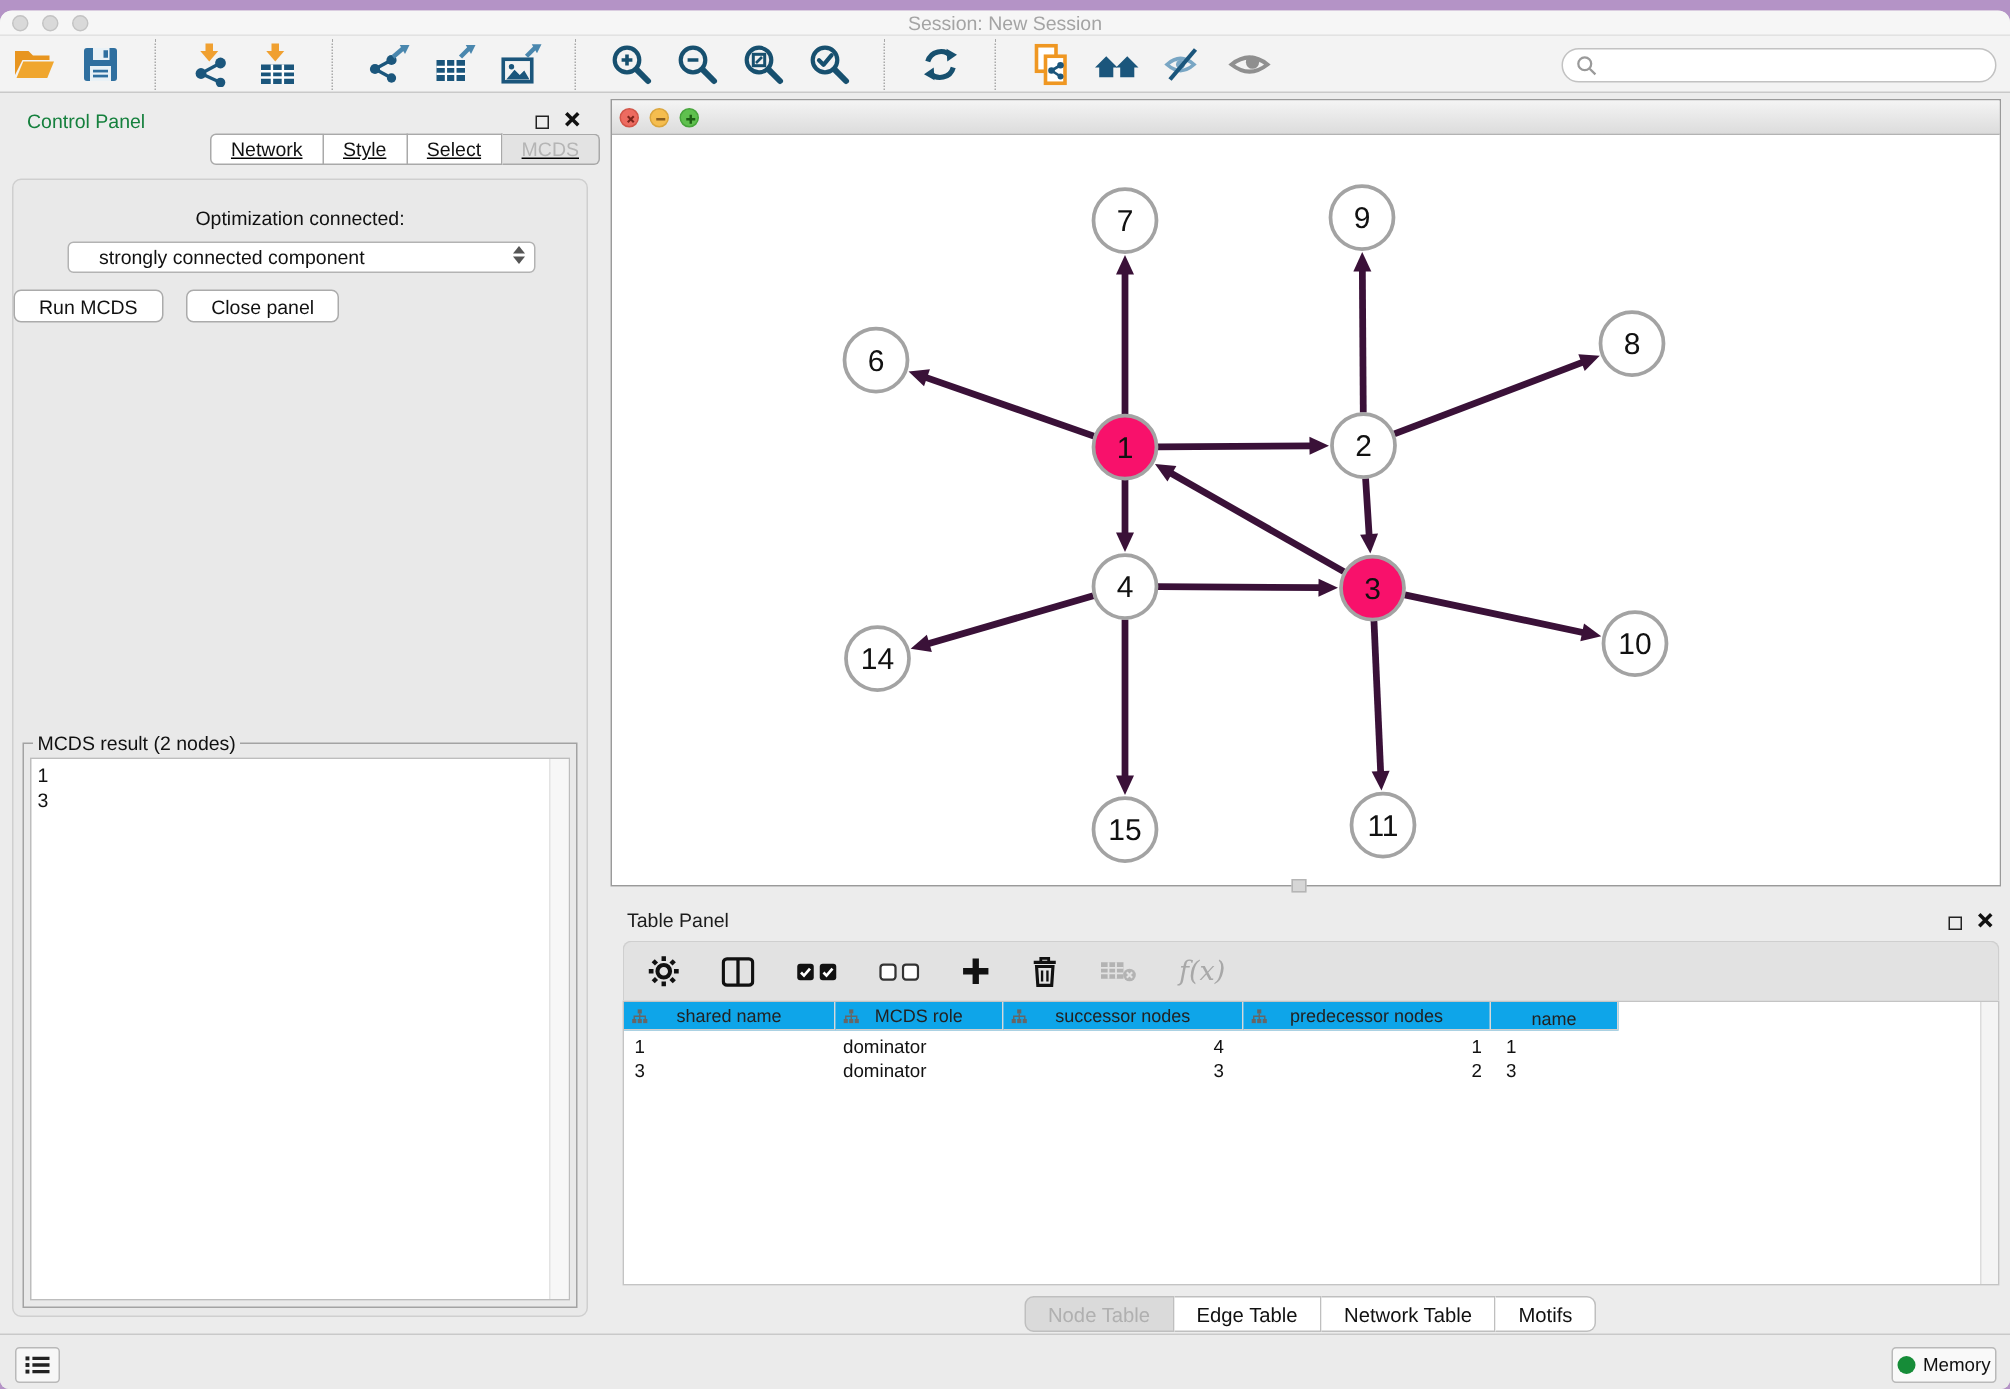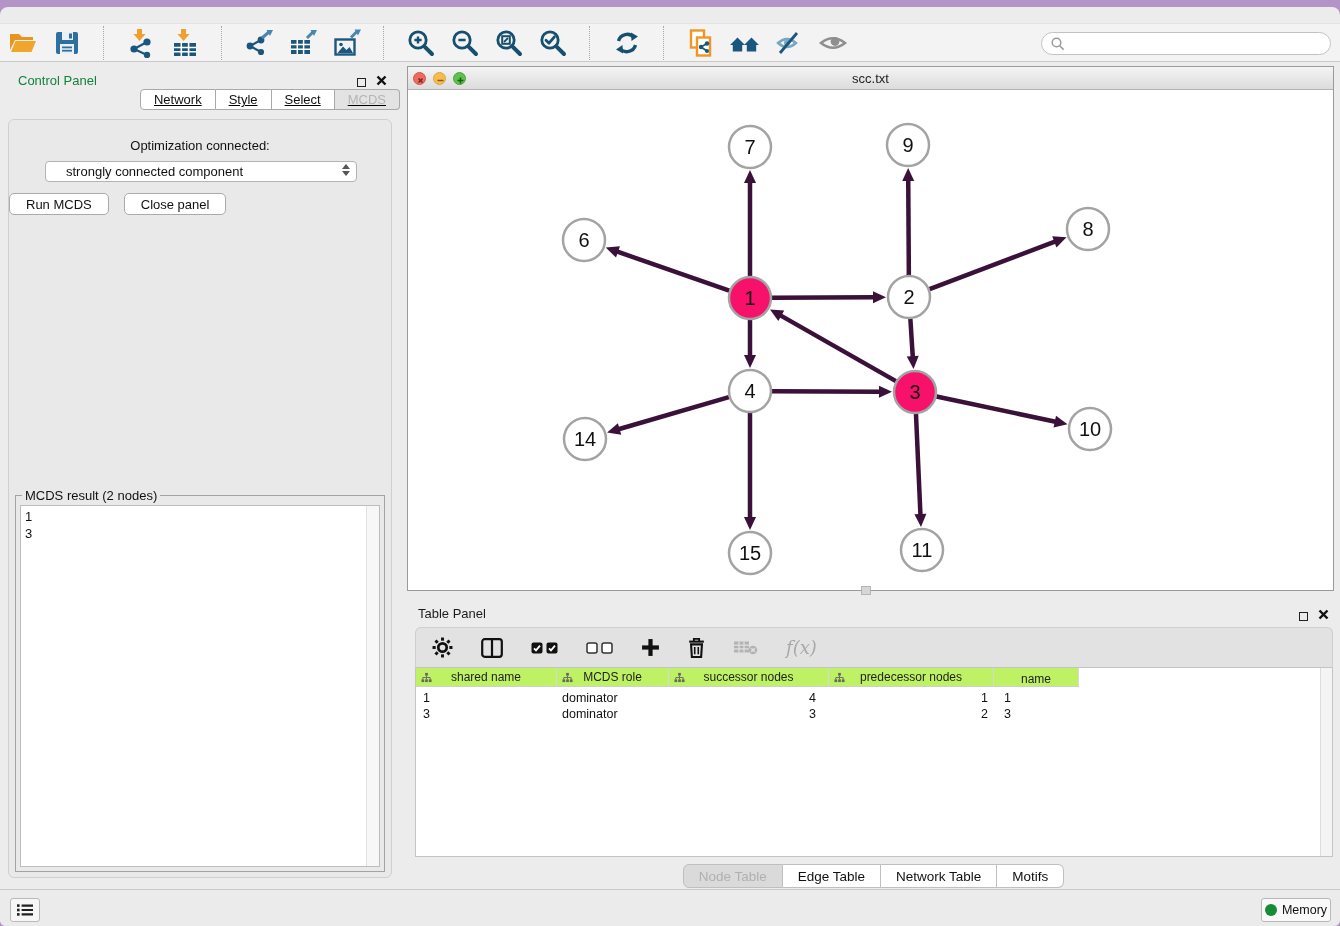--- a/index.html
+++ b/index.html
@@ -74,21 +74,21 @@
   .tp-toolbar { position:absolute; left:415px; top:620px; width:918px; height:40px; background:#e2e2e2;
                 border:1px solid #cfcfcf; border-bottom:none; border-radius:6px 6px 0 0;
                 display:flex; align-items:center; padding-left:16px; gap:28px; }
   .tp-tool { display:flex; align-items:center; justify-content:center; }
   .fx-label { font-family:"DejaVu Serif", serif; font-style:italic; font-size:18px; color:#a8a8a8; }
   .datatable { position:absolute; left:415px; top:660px; width:918px; height:190px; background:#fff;
                border:1px solid #c4c4c4; }
   .dt-scroll { position:absolute; top:0; bottom:0; right:0; width:12px; background:#f4f4f4;
                border-left:1px solid #dcdcdc; }
   .dt-headrow { display:flex; height:19px; }
-  .dt-h { background:#bef264; border-right:1px solid #d8d8d8; border-bottom:1px solid #cfcfcf;
+  .dt-h { background:#0ea5e9; border-right:1px solid #d8d8d8; border-bottom:1px solid #cfcfcf;
           display:flex; align-items:center; font-size:12px; color:#222; position:relative; }
   .dt-h .hlabel { flex:1; text-align:center; }
   .dt-h .hicon { position:absolute; left:5px; top:4px; }
   .dt-row { display:flex; height:16px; font-size:12.5px; color:#111; }
   .c0 { width:141px; } .c1 { width:112px; } .c2 { width:160px; } .c3 { width:165px; } .c4 { width:85px;align-items:flex-end; }
   .cell { display:flex; align-items:center; }
   .cell.left { padding-left:7px; } .cell.left2 { padding-left:5px; }
   .cell.right { justify-content:flex-end; padding-right:13px; }
   .cell.right2 { justify-content:flex-end; padding-right:6px; }
   .cell.name { padding-left:10px; }
@@ -107,20 +107,26 @@
   .memory-btn { position:absolute; right:9px; top:8px; width:70px; height:24px; background:#f9f9f9;
                 border:1px solid #b9b9b9; border-radius:3px; display:flex; align-items:center;
                 justify-content:center; gap:5px; font-size:12.5px; color:#111; }
   .mem-dot { width:12px; height:12px; border-radius:50%; background:#168c38; }
 </style>
 </head>
 <body>
 
 <div class="app">
 
+  <div class="titlebar">
+    <span class="traffic-inactive" style="left:8px;"></span>
+    <span class="traffic-inactive" style="left:28px;"></span>
+    <span class="traffic-inactive" style="left:48px;"></span>
+    <div class="app-title">Session: New Session</div>
+  </div>
 
   <div class="toolbar">
     <div class="tbtn">
       <svg width="30" height="30" viewBox="0 0 30 30">
         <path d="M2 22 V6 H11 L14 9 H25 V12 H7 L2 22 Z" fill="#e8951f"></path>
         <path d="M3 24 L7.5 13 H28 L23.5 24 Z" fill="#f0a62e"></path>
       </svg>
     </div>
     <div class="tbtn">
       <svg width="30" height="30" viewBox="0 0 30 30">
@@ -334,21 +340,20 @@
         <svg width="11" height="11" viewBox="0 0 11 11" style="margin:2px 0 0 2px;">
             <line x1="1.5" y1="4.5" x2="7.5" y2="4.5" stroke="#8a5d1e" stroke-width="1.6"></line>
           </svg>
       </span>
       <span class="tl" style="left:45px; background:#5fc04e; border:1px solid #47a53b;">
         <svg width="11" height="11" viewBox="0 0 11 11" style="margin:2px 0 0 2px;">
             <line x1="1.5" y1="4.5" x2="7.5" y2="4.5" stroke="#1d5e14" stroke-width="1.6"></line>
             <line x1="4.5" y1="1.5" x2="4.5" y2="7.5" stroke="#1d5e14" stroke-width="1.6"></line>
           </svg>
       </span>
-      <div class="netwin-title">scc.txt</div>
     </div>
     <div class="net-canvas">
       <svg id="graph-svg" width="925" height="500" viewBox="0 0 925 500">
           <line x1="342" y1="186" x2="342" y2="91" stroke="#3a1138" stroke-width="4.5"></line>
           <polygon points="342,80 348,93 336,93" fill="#3a1138"></polygon>
           <line x1="321.23121807335133" y1="200.7434376400866" x2="208.0972084320934" y2="161.2146872835025" stroke="#3a1138" stroke-width="4.5"></line>
           <polygon points="197.71281746876906,157.5864061035458 211.96434197812874,156.210161518045 208.0062170545396,167.53858802348972" fill="#3a1138"></polygon>
           <line x1="363.9995649035371" y1="207.86163795658152" x2="467.0006724218063" y2="207.21383224891946" stroke="#3a1138" stroke-width="4.5"></line>
           <polygon points="478.0004548735749,207.14465122721023 465.03844707878073,213.22629195383126 464.96297687327973,201.22652927917466" fill="#3a1138"></polygon>
           <line x1="342" y1="230" x2="342" y2="267" stroke="#3a1138" stroke-width="4.5"></line>

